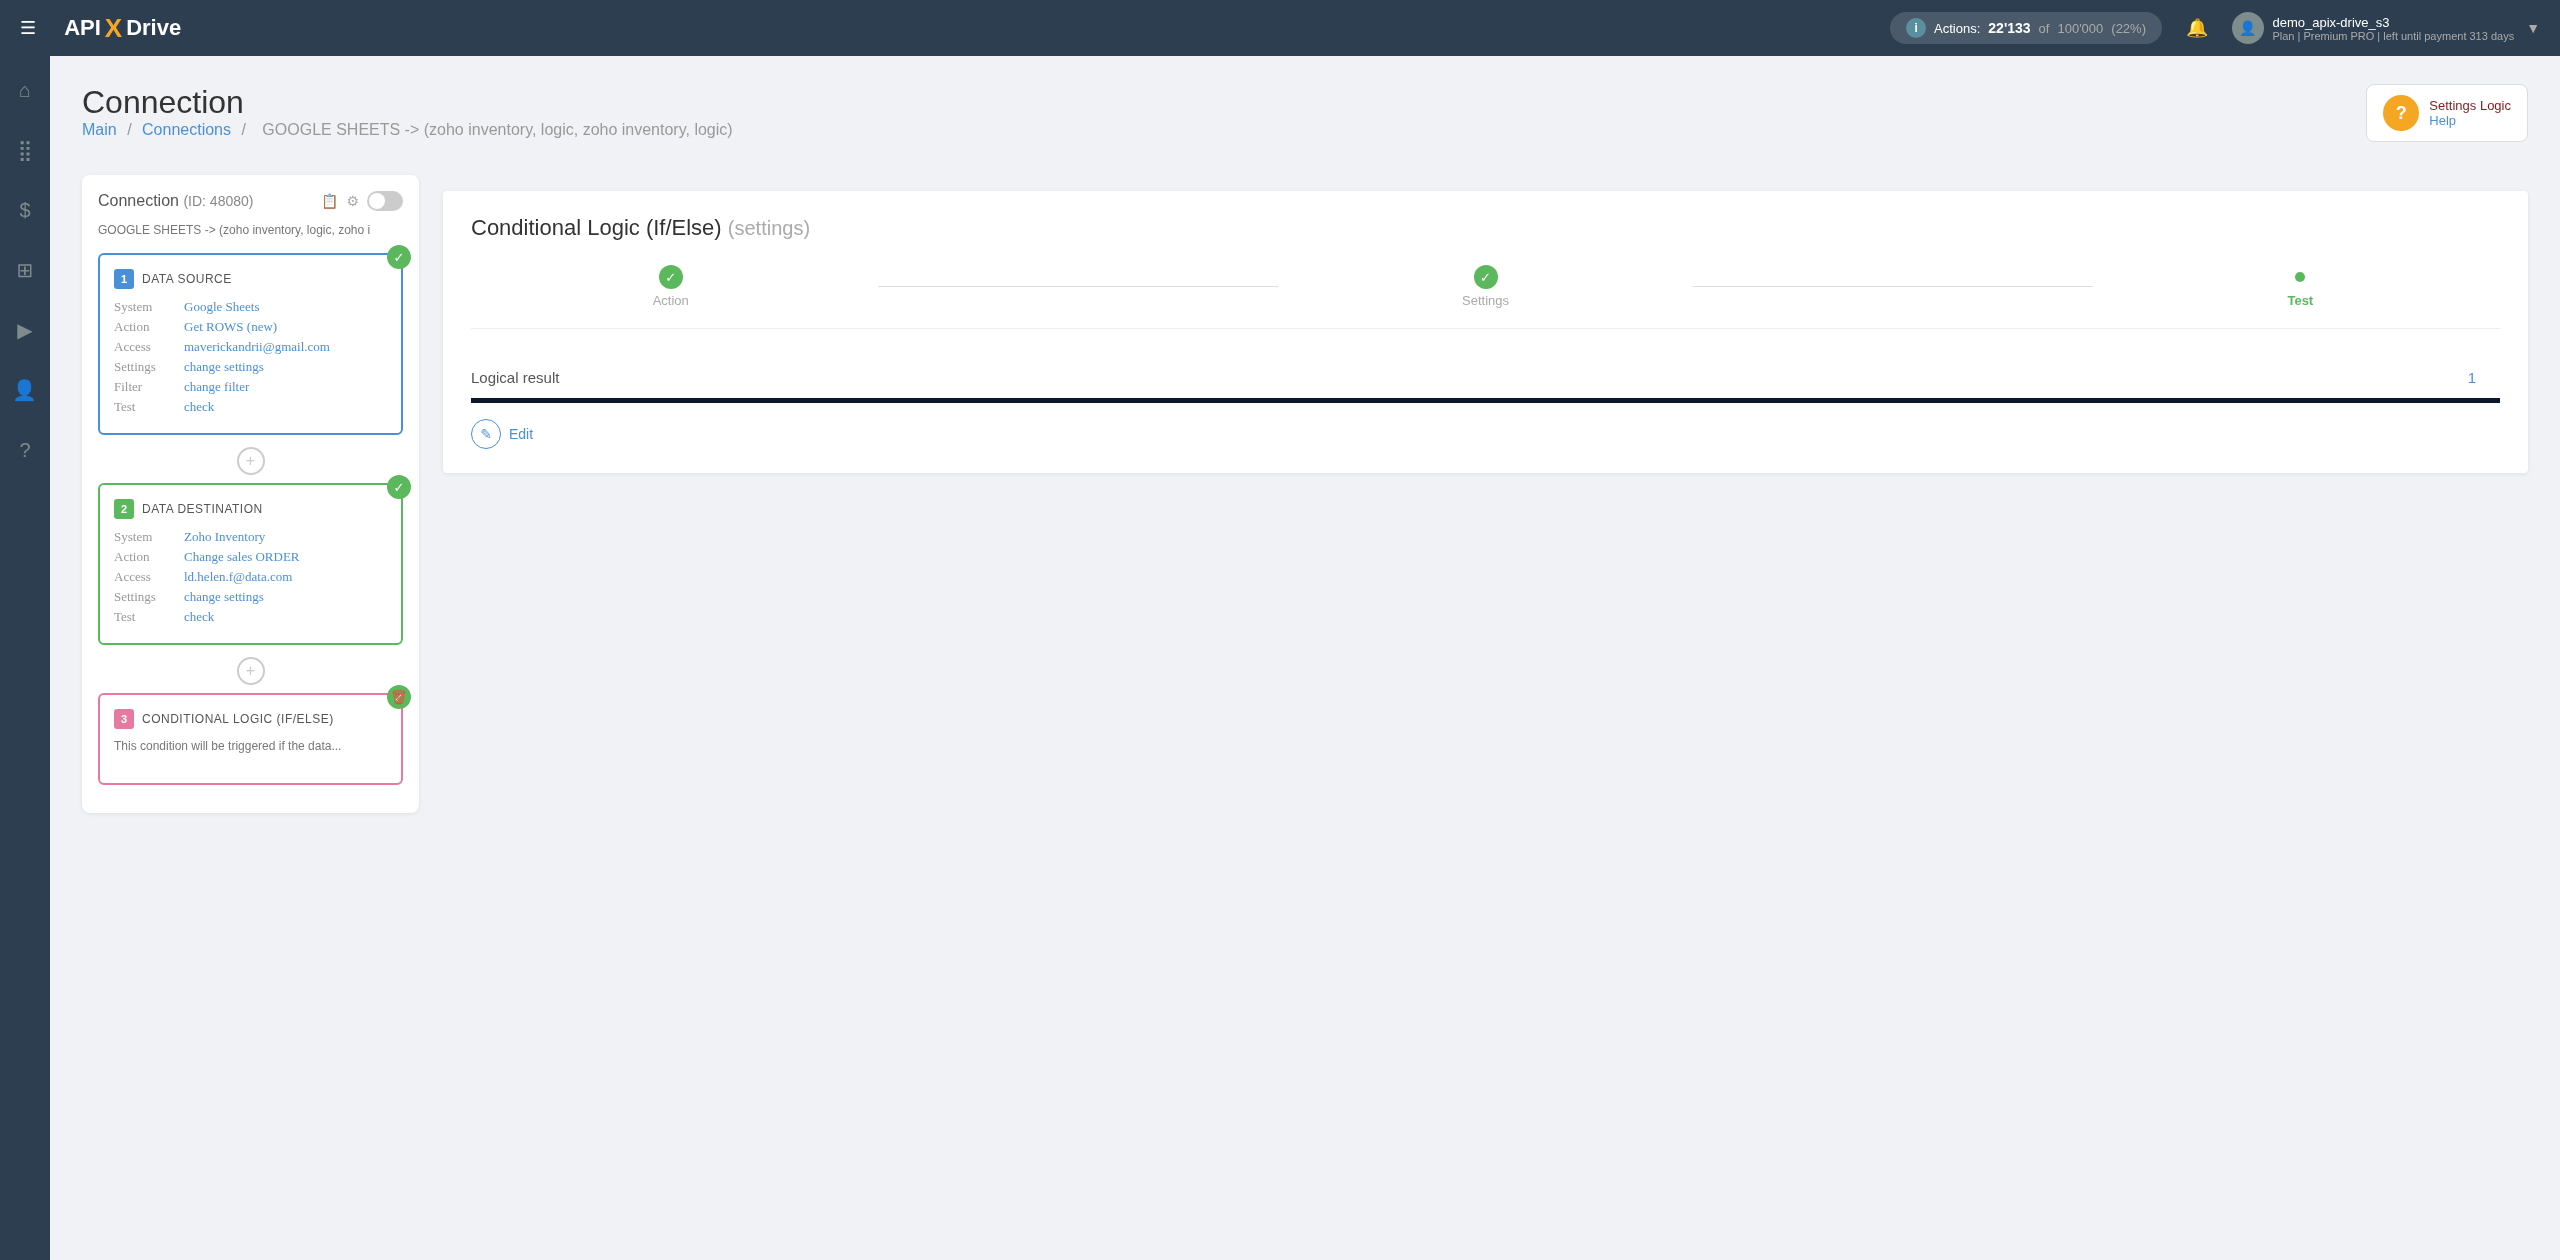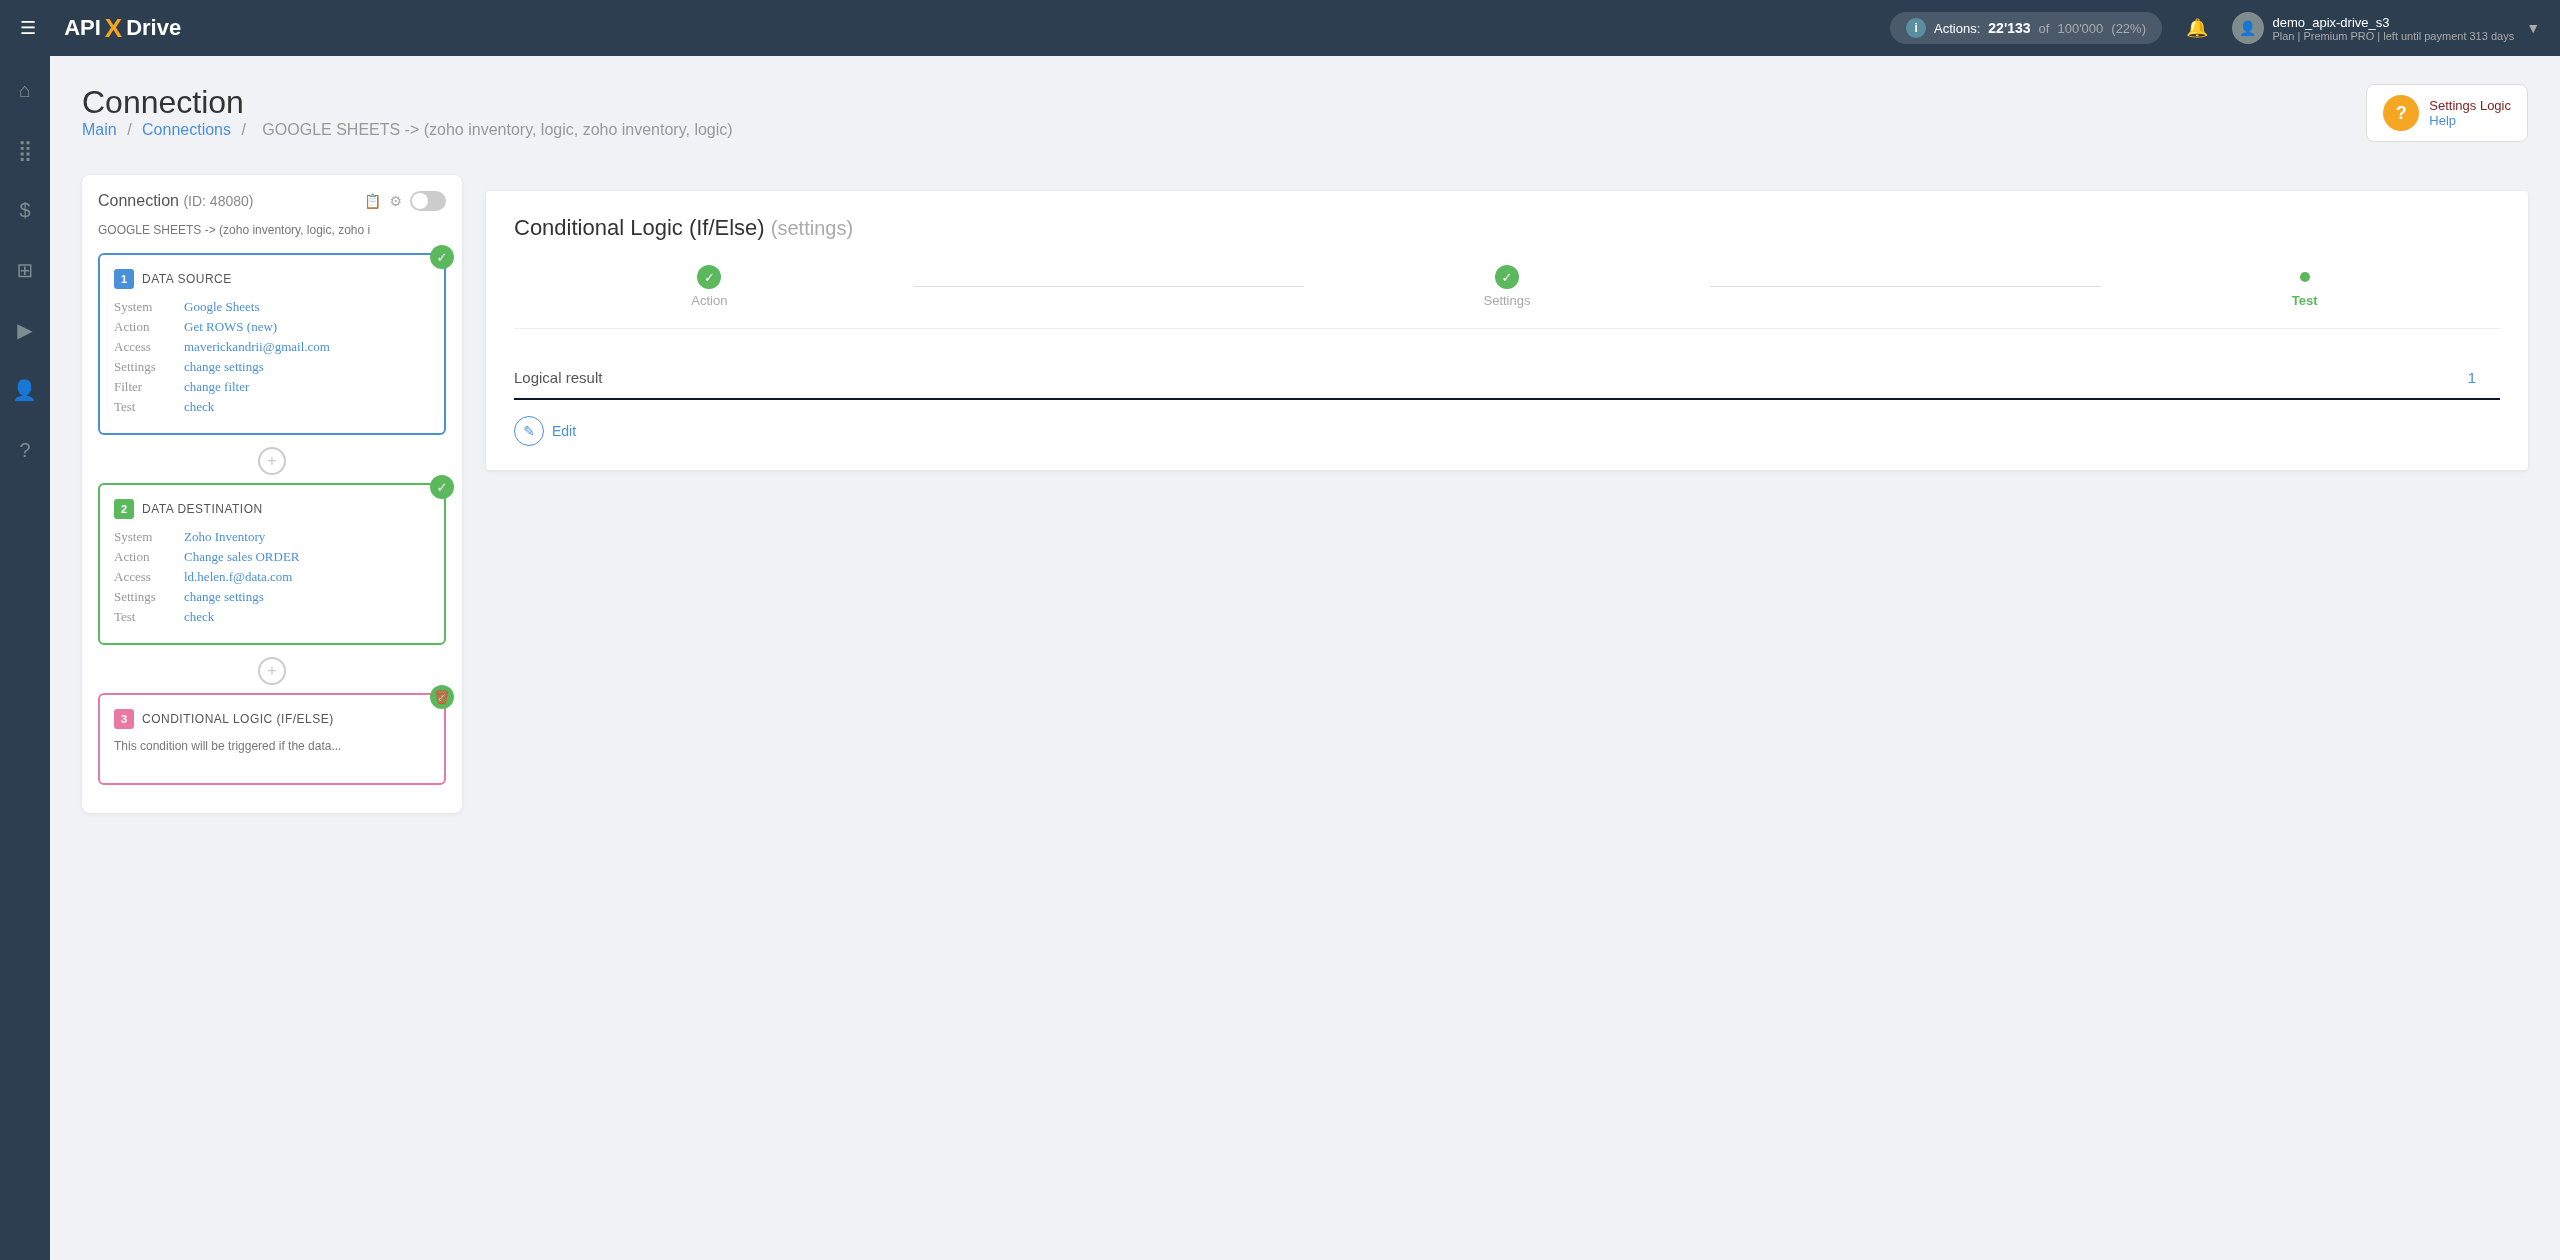--- a/index.html
+++ b/index.html
@@ -89,21 +89,21 @@
       display: flex; align-items: center; justify-content: center;
       color: #fff; font-size: 18px; font-weight: bold;
     }
     .help-text-top { font-size: 13px; color: #7f1d1d; font-weight: 400; }
     .help-text-bot { font-size: 13px; color: #4a90d9; }
 
     
     .two-col { display: flex; gap: 24px; align-items: flex-start; }
 
     
-    .left-panel { width: 380px; flex-shrink: 0; }
+    .left-panel { width: 337px; flex-shrink: 0; }
     .connection-card {
       background: #fff; border-radius: 8px; padding: 16px;
       box-shadow: 0 1px 4px rgba(0,0,0,0.08);
     }
     .connection-card-header {
       display: flex; align-items: center; justify-content: space-between;
       margin-bottom: 12px;
     }
     .connection-card-title { font-size: 16px; color: #555; }
     .connection-card-title .conn-id { color: #888; font-size: 14px; }
@@ -167,21 +167,21 @@
     .steps { display: flex; align-items: center; margin-bottom: 28px; padding-bottom: 20px; border-bottom: 1px solid #eee; }
     .step { display: flex; flex-direction: column; align-items: center; gap: 4px; flex: 1; }
     .step-check { width: 24px; height: 24px; background: #5cb85c; border-radius: 50%; display: flex; align-items: center; justify-content: center; color: #fff; font-size: 13px; }
     .step-dot { width: 10px; height: 10px; background: #5cb85c; border-radius: 50%; margin: 7px auto; }
     .step-label { font-size: 13px; color: #aaa; }
     .step-label.active { color: #5cb85c; font-weight: 600; }
     .step-line { flex: 1; height: 1px; background: #ddd; margin: 0 8px; align-self: center; }
 
     
     .result-row {
-      display: flex; align-items: center; padding: 12px 0; border-bottom: 2px solid #0f172a; gap: 28px;
+      display: flex; align-items: center; padding: 12px 0; border-bottom: 5px solid #0f172a; gap: 28px;
     }
     .result-label { font-size: 15px; color: #555; flex: 1; }
     .result-value { font-size: 15px; color: #4a90d9; margin-right: 24px; }
 
     
     .edit-btn {
       display: flex; align-items: center; gap: 8px; margin-top: 16px;
       color: #4a90d9; cursor: pointer; font-size: 14px;
     }
     .edit-icon {

